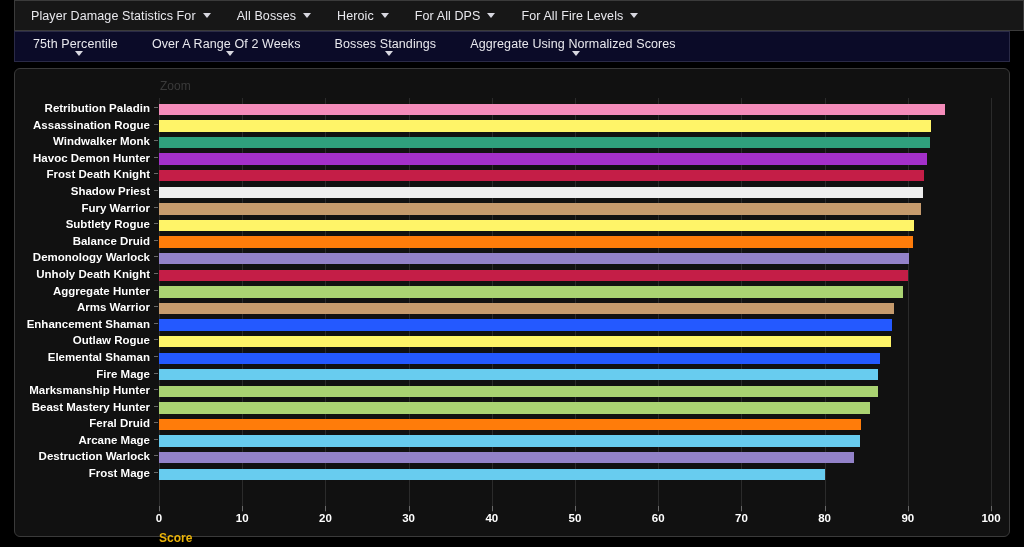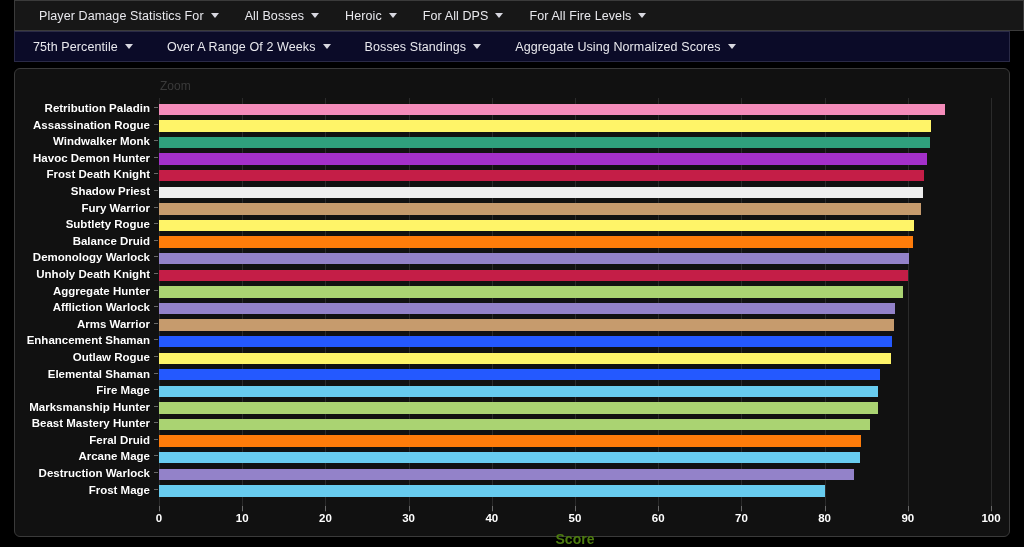--- a/index.html
+++ b/index.html
@@ -21,21 +21,20 @@
   #toolbar-primary {
     position: absolute;
     top: 0; left: 14px;
     width: 1010px;
     height: 31px;
     background: #171717;
     border: 1px solid #3b3b3b;
     border-left: 1px solid #3b3b3b;
     display: flex;
     align-items: center;
-    padding-left: 8px;
   }
   #toolbar-secondary {
     position: absolute;
     top: 31px; left: 14px;
     width: 996px;
     height: 31px;
     background: #0b0b28;
     border: 1px solid #2a2a46;
     display: flex;
     align-items: center;
@@ -45,21 +44,21 @@
     align-items: center;
     color: #e9e9ee;
     font-size: 12.5px;
     padding: 4px 10px;
     white-space: nowrap;
     cursor: pointer;
     letter-spacing: 0.1px;
   }
   #toolbar-primary .menu-item { margin-right: 6px; }
   #toolbar-primary .menu-item:first-child { margin-left: 6px; }
-  #toolbar-secondary .menu-item { margin-right: 14px; }
+  #toolbar-secondary .menu-item { margin-right: 14px; flex-direction: column; }
   #toolbar-secondary .menu-item:first-child { margin-left: 8px; }
   .caret {
     display: inline-block;
     width: 0; height: 0;
     margin-left: 7px;
     border-left: 4.5px solid transparent;
     border-right: 4.5px solid transparent;
     border-top: 5px solid #d8d8e0;
   }
 
@@ -149,23 +148,22 @@
     position: absolute;
     top: -6px;
     width: 1px; height: 5px;
     background: #6a6a6a;
   }
   #x-axis-title {
     position: absolute;
     left: 144px;
     top: 462px;
     width: 832px;
-    text-align: center;
-    color: #4d7c0f;
-    font-size: 14px;
+    color: #eab308;
+    font-size: 12px;
     font-weight: bold;
   }
 </style>
 </head>
 <body>
 
 <div id="toolbar-primary" class="toolbar-row">
   <div class="menu-item">
     <span>Player Damage Statistics For</span>
     <span class="caret"></span>
@@ -277,25 +275,20 @@
         </div>
         <div class="bar-row">
           <div class="tickmark"></div>
           <div class="bar-label">Unholy Death Knight</div>
           <div class="bar" style="width: 748.8px; background: rgb(196, 30, 71);"></div>
         </div>
         <div class="bar-row">
           <div class="tickmark"></div>
           <div class="bar-label">Aggregate Hunter</div>
           <div class="bar" style="width: 743.808px; background: rgb(170, 211, 114);"></div>
-        </div>
-        <div class="bar-row">
-          <div class="tickmark"></div>
-          <div class="bar-label">Affliction Warlock</div>
-          <div class="bar" style="width: 736.32px; background: rgb(147, 130, 201);"></div>
         </div>
         <div class="bar-row">
           <div class="tickmark"></div>
           <div class="bar-label">Arms Warrior</div>
           <div class="bar" style="width: 735.488px; background: rgb(198, 155, 109);"></div>
         </div>
         <div class="bar-row">
           <div class="tickmark"></div>
           <div class="bar-label">Enhancement Shaman</div>
           <div class="bar" style="width: 732.992px; background: rgb(36, 89, 255);"></div>

